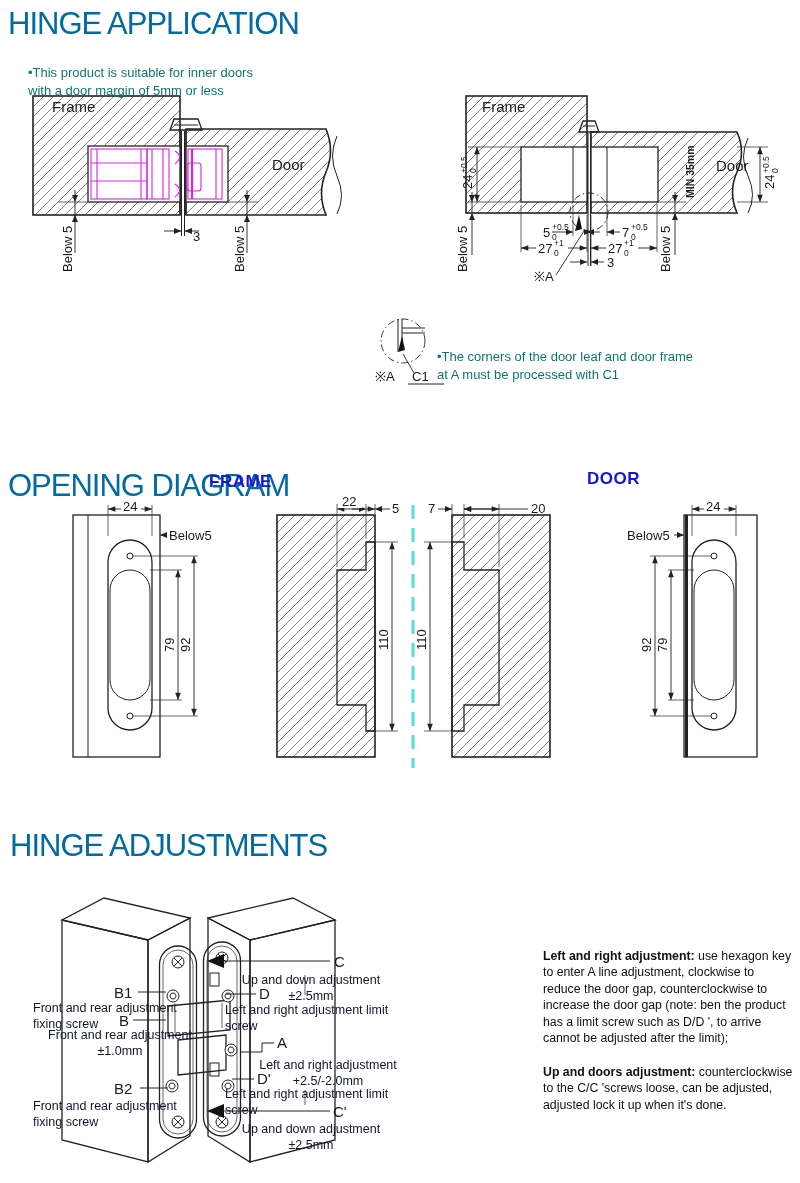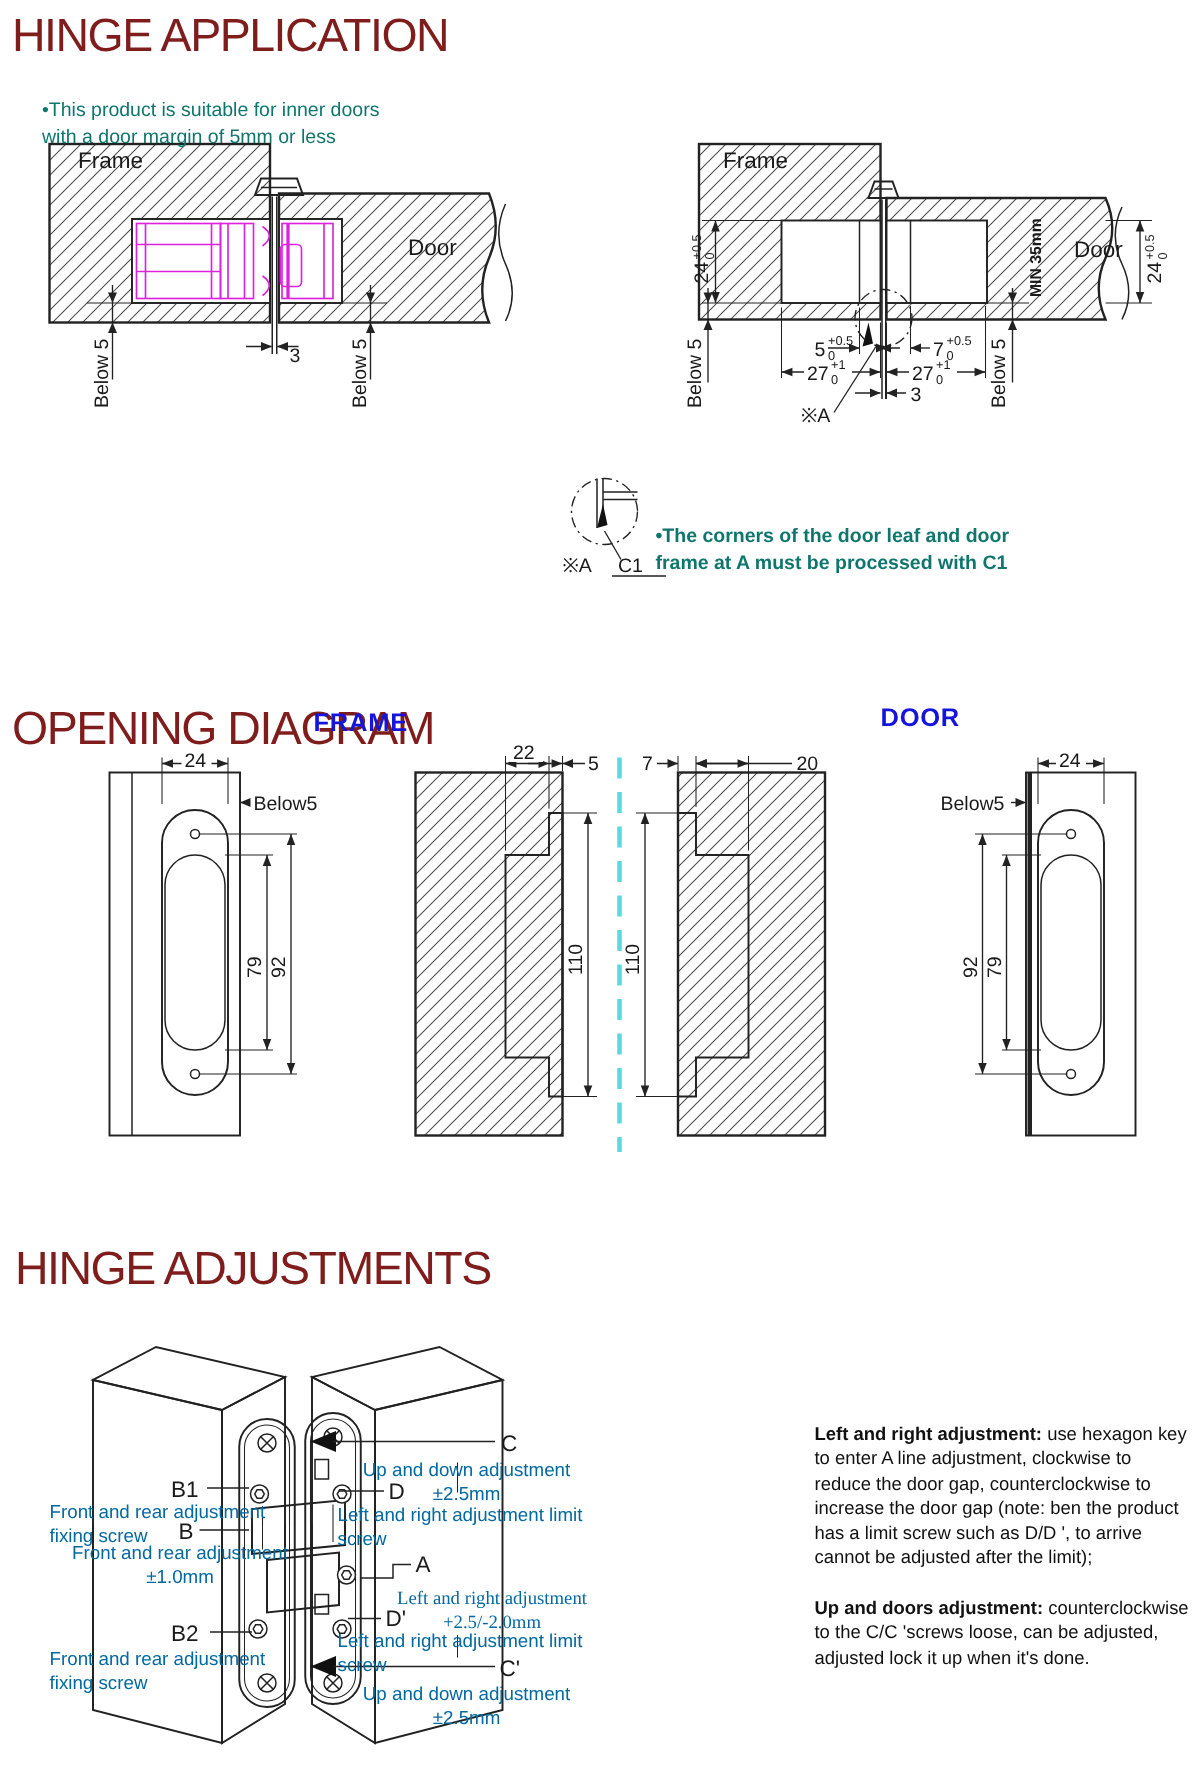--- a/index.html
+++ b/index.html
@@ -1,22 +1,22 @@
 <!DOCTYPE html>
 <html><head>
 <meta charset="utf-8">
 <style>
   html,body{margin:0;padding:0;}
   body{width:800px;height:1183px;position:relative;background:#fff;
        font-family:"Liberation Sans",sans-serif;color:#1a1a1a;overflow:hidden;}
   .abs{position:absolute;}
-  .h1{font-size:31px;font-weight:500;letter-spacing:-1px;color:#7f1d1d;white-space:nowrap;}
+  .h1{font-size:31px;font-weight:500;letter-spacing:-1px;color:#0369a1;white-space:nowrap;}
   .note{font-size:13px;line-height:1.42;color:#0f766e;}
   .blue-head{font-size:17px;font-weight:bold;color:#1414dd;letter-spacing:0.5px;white-space:nowrap;}
-  .callout{font-size:12.5px;line-height:1.28;color:#0369a1;}
+  .callout{font-size:12.5px;line-height:1.28;color:#0f172a;}
   .center{text-align:center;}
   .para-col{font-size:12.3px;line-height:1.34;color:#111;}
   .para-col p{margin:4px 0 17px 0;}
   .para-col b{font-weight:bold;}
   svg{position:absolute;left:0;top:0;}
   svg text{font-family:"Liberation Sans",sans-serif;fill:#1a1a1a;}
   .lab{font-size:15px;}
   .dim{font-size:13px;}
   .dimS{font-size:8.5px;}
   .big{font-size:15px;}
@@ -309,31 +309,31 @@
     <text class="big" x="257" y="1084">D'</text>
     <text class="big" x="333" y="1117">C'</text>
     <text class="big" x="114" y="998">B1</text>
     <text class="big" x="119" y="1026">B</text>
     <text class="big" x="114" y="1094">B2</text>
   </g>
 </svg>
 
 <div class="abs h1" style="left:8px;top:6px;">HINGE APPLICATION</div>
 <div class="abs note" style="left:28px;top:64px;width:250px;">•This product is suitable for inner doors with a door margin of 5mm or less</div>
-<div class="abs note" style="left:437px;top:348px;width:268px;font-weight:bold;">•The corners of the door leaf and door frame at A must be processed with C1</div>
+<div class="abs note" style="left:437px;top:348px;width:268px;">•The corners of the door leaf and door frame at A must be processed with C1</div>
 
 <div class="abs h1" style="left:8px;top:424px;margin-top:44px;">OPENING DIAGRAM</div>
 <div class="abs blue-head" style="left:209px;top:472px;">FRAME</div>
 <div class="abs blue-head" style="left:587px;top:469px;">DOOR</div>
 
 <div class="abs h1" style="left:10px;top:828px;">HINGE ADJUSTMENTS</div>
 
 <div class="abs callout center" style="left:237px;top:972px;width:148px;">Up and down adjustment ±2.5mm</div>
 <div class="abs callout" style="left:225px;top:1002px;width:180px;">Left and right adjustment limit screw</div>
-<div class="abs callout center" style="left:252px;top:1057px;width:152px;font-family:Liberation Serif, serif;">Left and right adjustment +2.5/-2.0mm</div>
+<div class="abs callout center" style="left:252px;top:1057px;width:152px;">Left and right adjustment +2.5/-2.0mm</div>
 <div class="abs callout" style="left:225px;top:1086px;width:180px;">Left and right adjustment limit screw</div>
 <div class="abs callout center" style="left:237px;top:1121px;width:148px;">Up and down adjustment ±2.5mm</div>
 <div class="abs callout" style="left:33px;top:1000px;width:160px;">Front and rear adjustment fixing screw</div>
 <div class="abs callout center" style="left:40px;top:1027px;width:160px;">Front and rear adjustment ±1.0mm</div>
 <div class="abs callout" style="left:33px;top:1098px;width:160px;">Front and rear adjustment fixing screw</div>
 
 <div class="abs para-col" style="left:543px;top:944px;width:252px;">
   <p><b>Left and right adjustment:</b><span> use hexagon key to enter A line adjustment, clockwise to reduce the door gap, counterclockwise to increase the door gap (note: ben the product has a limit screw such as D/D ', to arrive cannot be adjusted after the limit);</span></p>
   <p><b>Up and doors adjustment:</b><span> counterclockwise to the C/C 'screws loose, can be adjusted, adjusted lock it up when it's done.</span></p>
 </div>

